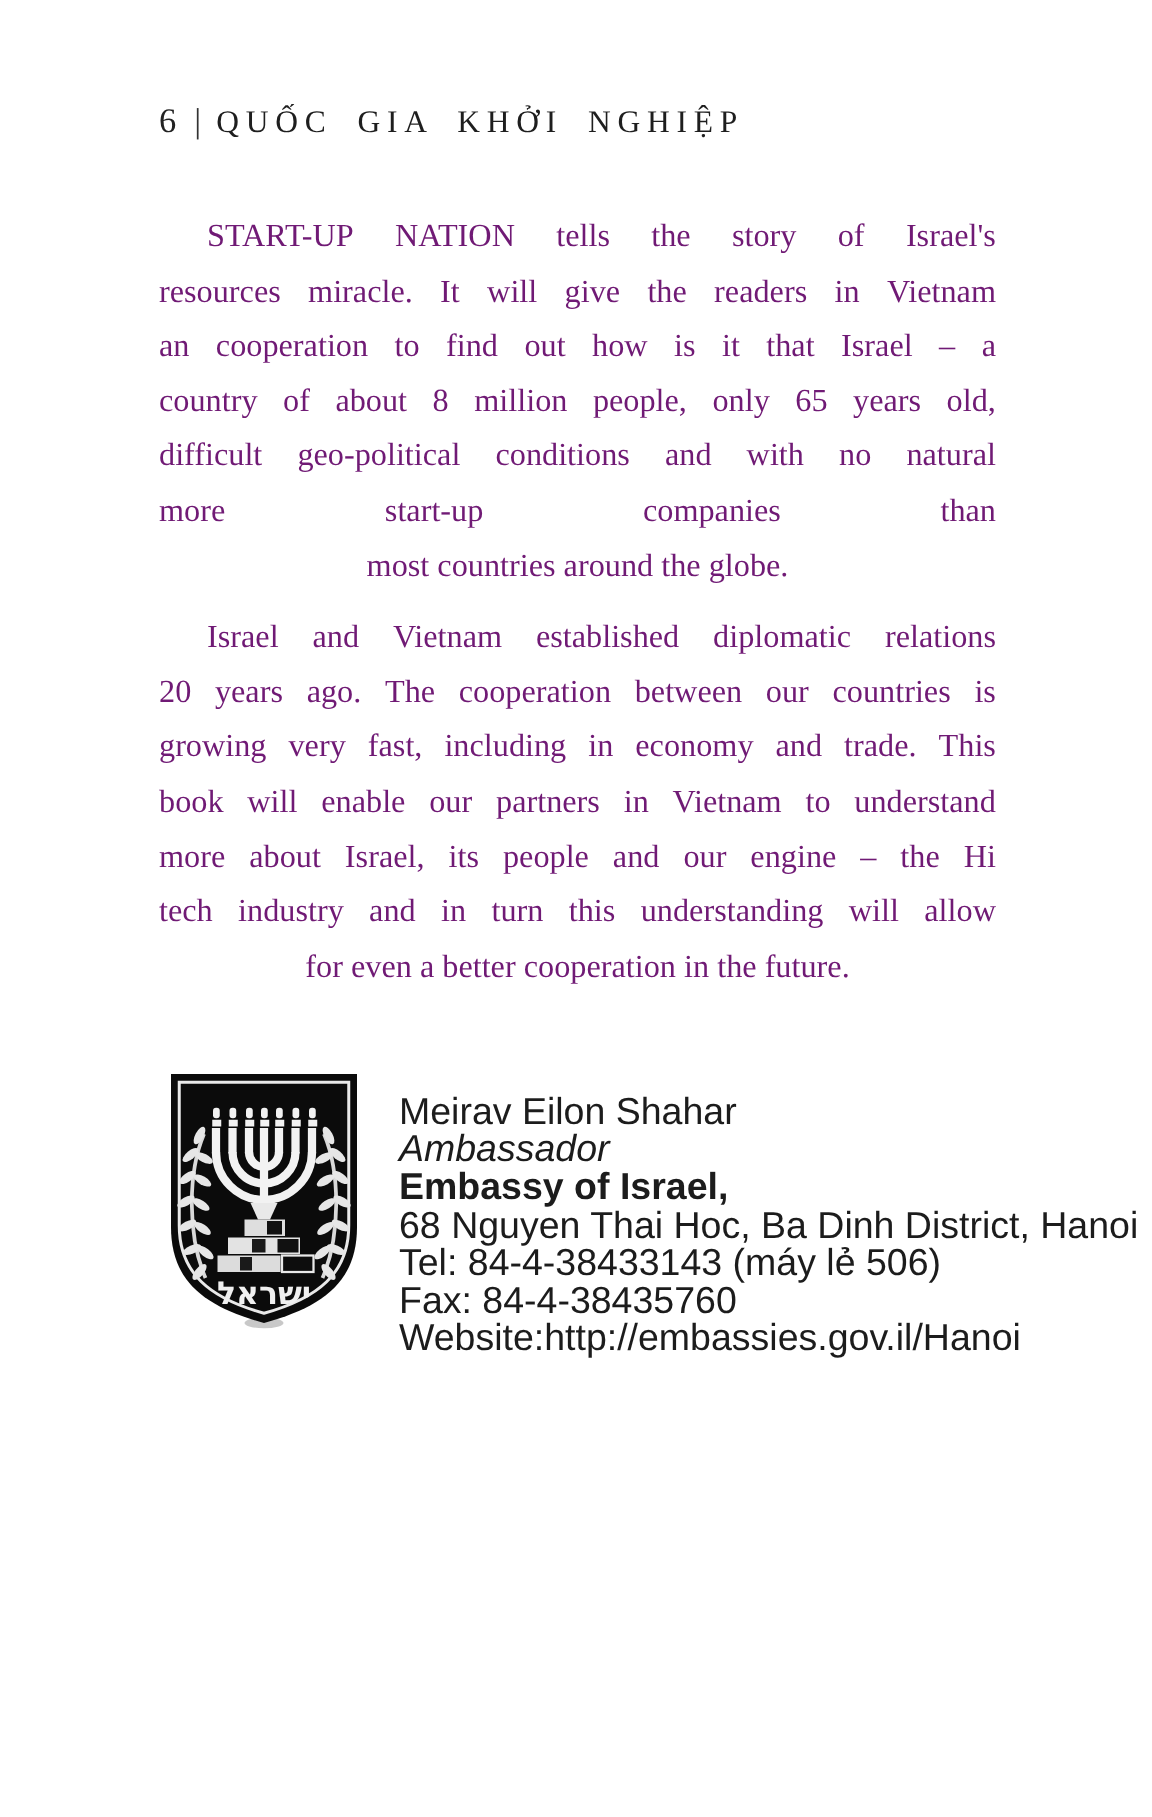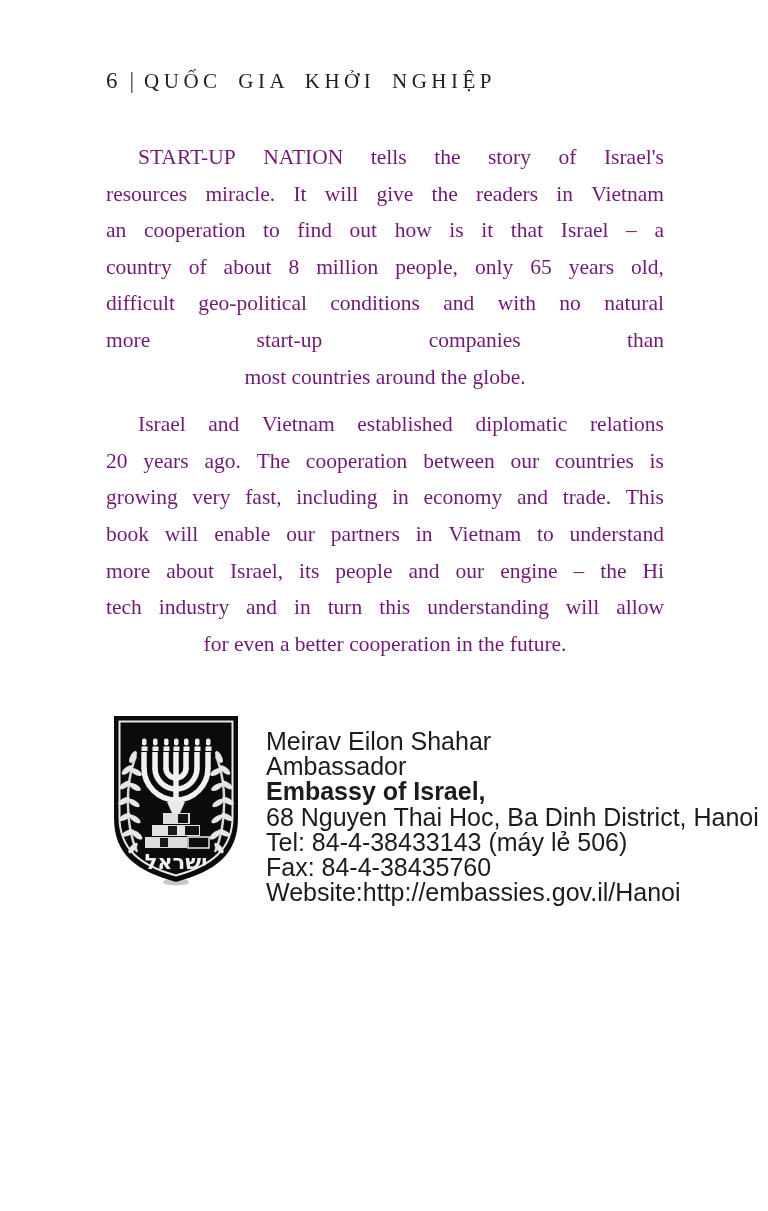--- a/index.html
+++ b/index.html
@@ -29,21 +29,21 @@
   .line.indent{padding-left:32px;}
   .line.plain{display:block;white-space:normal;text-align:center;}
   
   .signature{position:absolute;left:106px;top:712px;width:556px;height:180px;}
   .emblem{position:absolute;left:0;top:0;width:140px;height:174px;}
   .contact{
     position:absolute;left:160px;top:17px;
     font-family:"Liberation Sans","DejaVu Sans",sans-serif;
     font-size:25px;line-height:25.2px;color:#1c1c1c;white-space:nowrap;
   }
-  .contact .s-italic{}
+  .contact .s-italic{font-style:italic;}
   .contact .s-bold{font-weight:bold;}
 </style>
 </head>
 <body>
 
 <header class="page-header">
   <span class="num">6</span><span class="sep">|</span><span class="running-title">QUỐC GIA KHỞI NGHIỆP</span>
 </header>
 
 <main class="body-text" id="body-text">

